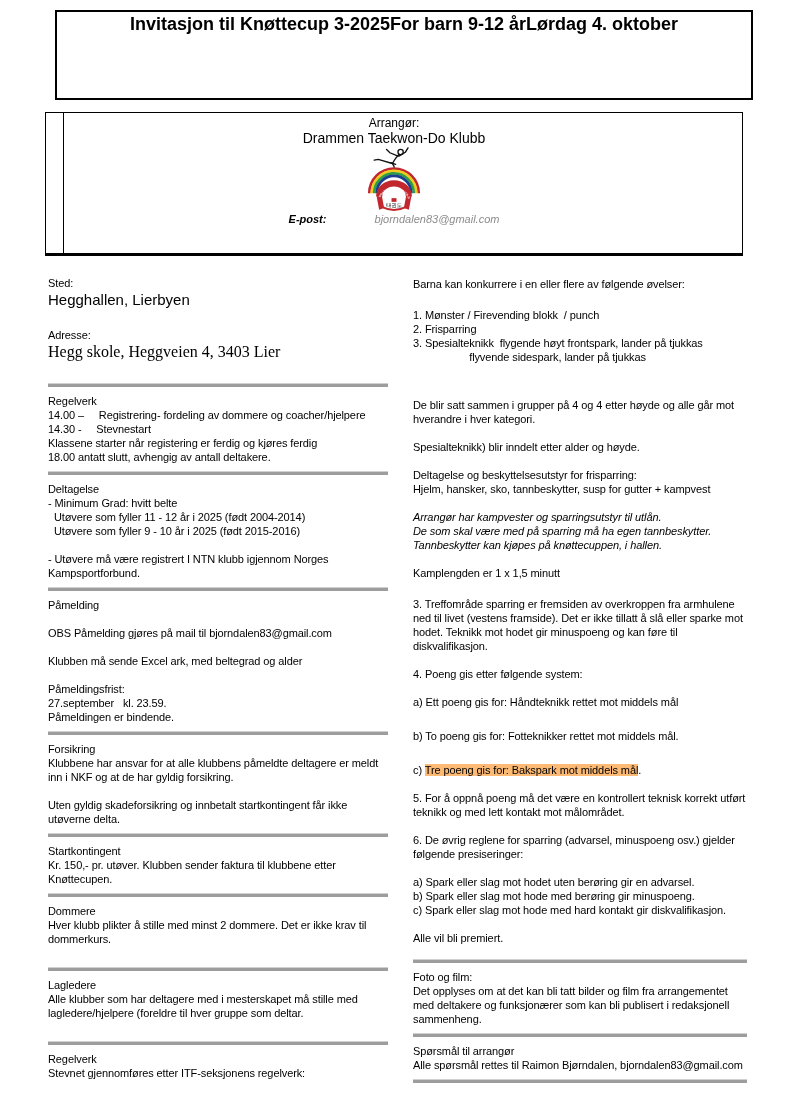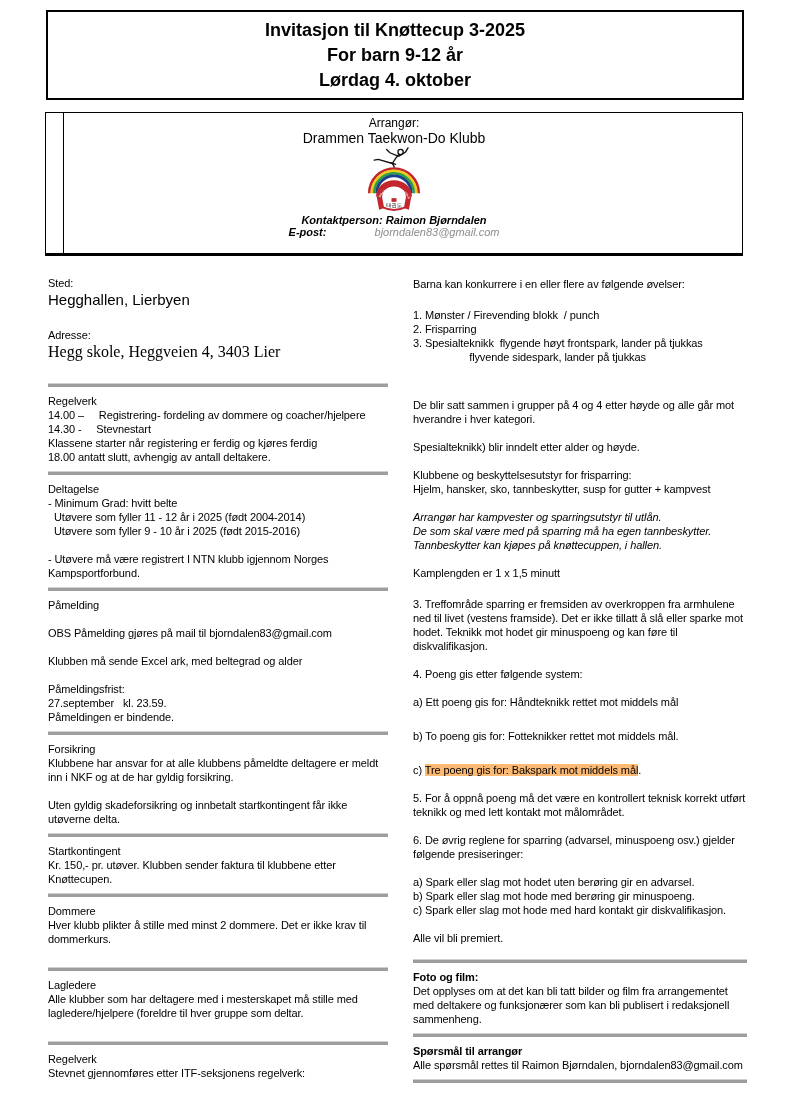--- a/index.html
+++ b/index.html
@@ -1,20 +1,20 @@
 <!DOCTYPE html>
 <html><head>
 <meta charset="utf-8">
 <style>
   html,body{margin:0;padding:0;background:#fff;}
   .page{position:relative;width:786px;height:1111px;background:#fff;overflow:hidden;
         font-family:"Liberation Sans",sans-serif;color:#000;}
   
-  .title-box{position:absolute;left:46px;top:10px;width:694px;height:86px;border:2px solid #000;
-             display:flex;flex-direction:column;justify-content:center;text-align:center;
+  .title-box{position:absolute;left:55px;top:10px;width:694px;height:86px;border:2px solid #000;
+             display:flex;flex-direction:row;justify-content:center;text-align:center;
              font-weight:bold;font-size:18px;line-height:25px;}
   
   .org-box{position:absolute;left:45px;top:112px;width:696px;height:140px;border:1px solid #000;
            border-bottom:3px solid #000;text-align:center;}
   .org-rule{position:absolute;left:17px;top:0;bottom:0;width:0;border-left:1px solid #000;}
   .org-label{font-size:12px;margin-top:3px;}
   .org-club{font-size:14px;}
   .logo{line-height:0;margin-top:1px;}
   .logo svg{width:104px;height:66px;}
   .org-contact{font-style:italic;font-weight:bold;font-size:11px;margin-top:1px;}
@@ -26,21 +26,21 @@
   .col.left{left:48px;width:340px;padding-top:7px;}
   .col.right{left:413px;width:334px;padding-top:7px;}
   .t{white-space:pre-wrap;min-height:14px;margin:0;}
   .label{font-size:11px;line-height:13px;}
   .sted-value{font-size:15px;line-height:19px;letter-spacing:0;}
   .addr-value{font-family:"Liberation Serif",serif;font-size:16px;line-height:20px;letter-spacing:0;}
   .hr{height:3px;background:#9d9d9d;border-top:1px solid #d0d0d0;margin:7px 0;}.gap14{height:14px;}.gap20{height:20px;}
   .gap34{height:34px;}.gap48{height:48px;}
   .mb14{margin-bottom:14px;}.mb17{margin-bottom:17px;}.mb20{margin-bottom:20px;}
   .it{font-style:italic;}
-  .b{font-weight:bold;}
+  .b{font-weight:normal;}
   .hl{background:#fdba74;color:#000;}
 </style>
 </head>
 <body>
 
 <div class="page">
 
   <div class="title-box">
     <div class="title-line">Invitasjon til Knøttecup 3-2025</div>
     <div class="title-line">For barn 9-12 år</div>
@@ -75,21 +75,20 @@
         <text font-size="3.4" fill="#ffffff" font-weight="bold" letter-spacing="0.2">
           <textPath href="#bannerPath" startOffset="2%">
             <tspan>DRAMMEN TAEKWON-DO KLUBB</tspan>
           </textPath>
         </text>
         <rect x="52" y="62" width="6" height="4.5" fill="#c1272d"></rect>
         <text x="55" y="73" font-size="6.5" text-anchor="middle" fill="#111">태권도</text>
         <path d="M41,73 Q55,80 69,73" stroke="#c1272d" stroke-width="2.4" fill="none"></path>
       </svg>
     </div>
-    <div class="org-contact">Kontaktperson: Raimon Bjørndalen</div>
     <div class="org-email">
       <span class="lbl">E-post:</span>
       <a class="email">bjorndalen83@gmail.com</a>
     </div>
   </div>
 
   <div class="col left">
     <div class="label">Sted:</div>
     <div class="sted-value">Hegghallen, Lierbyen</div>
     <div class="gap20"></div>
@@ -175,21 +174,21 @@
       <div class="t">2. Frisparring</div>
       <div class="t">3. Spesialteknikk  flygende høyt frontspark, lander på tjukkas</div>
       <div class="t">                   flyvende sidespark, lander på tjukkas</div>
     </div>
     <div class="gap34"></div>
 
     <p class="t mb14">De blir satt sammen i grupper på 4 og 4 etter høyde og alle går mot hverandre i hver kategori.</p>
     <p class="t mb14">Spesialteknikk) blir inndelt etter alder og høyde.</p>
 
     <div>
-      <div class="t">Klubbene og beskyttelsesutstyr for frisparring:</div>
+      <div class="t">Deltagelse og beskyttelsesutstyr for frisparring:</div>
       <div class="t">Hjelm, hansker, sko, tannbeskytter, susp for gutter + kampvest</div>
     </div>
     <div class="gap14"></div>
 
     <div>
       <div class="t it">Arrangør har kampvester og sparringsutstyr til utlån.</div>
       <div class="t it">De som skal være med på sparring må ha egen tannbeskytter.</div>
       <div class="t it">Tannbeskytter kan kjøpes på knøttecuppen, i hallen.</div>
     </div>
     <div class="gap14"></div>

